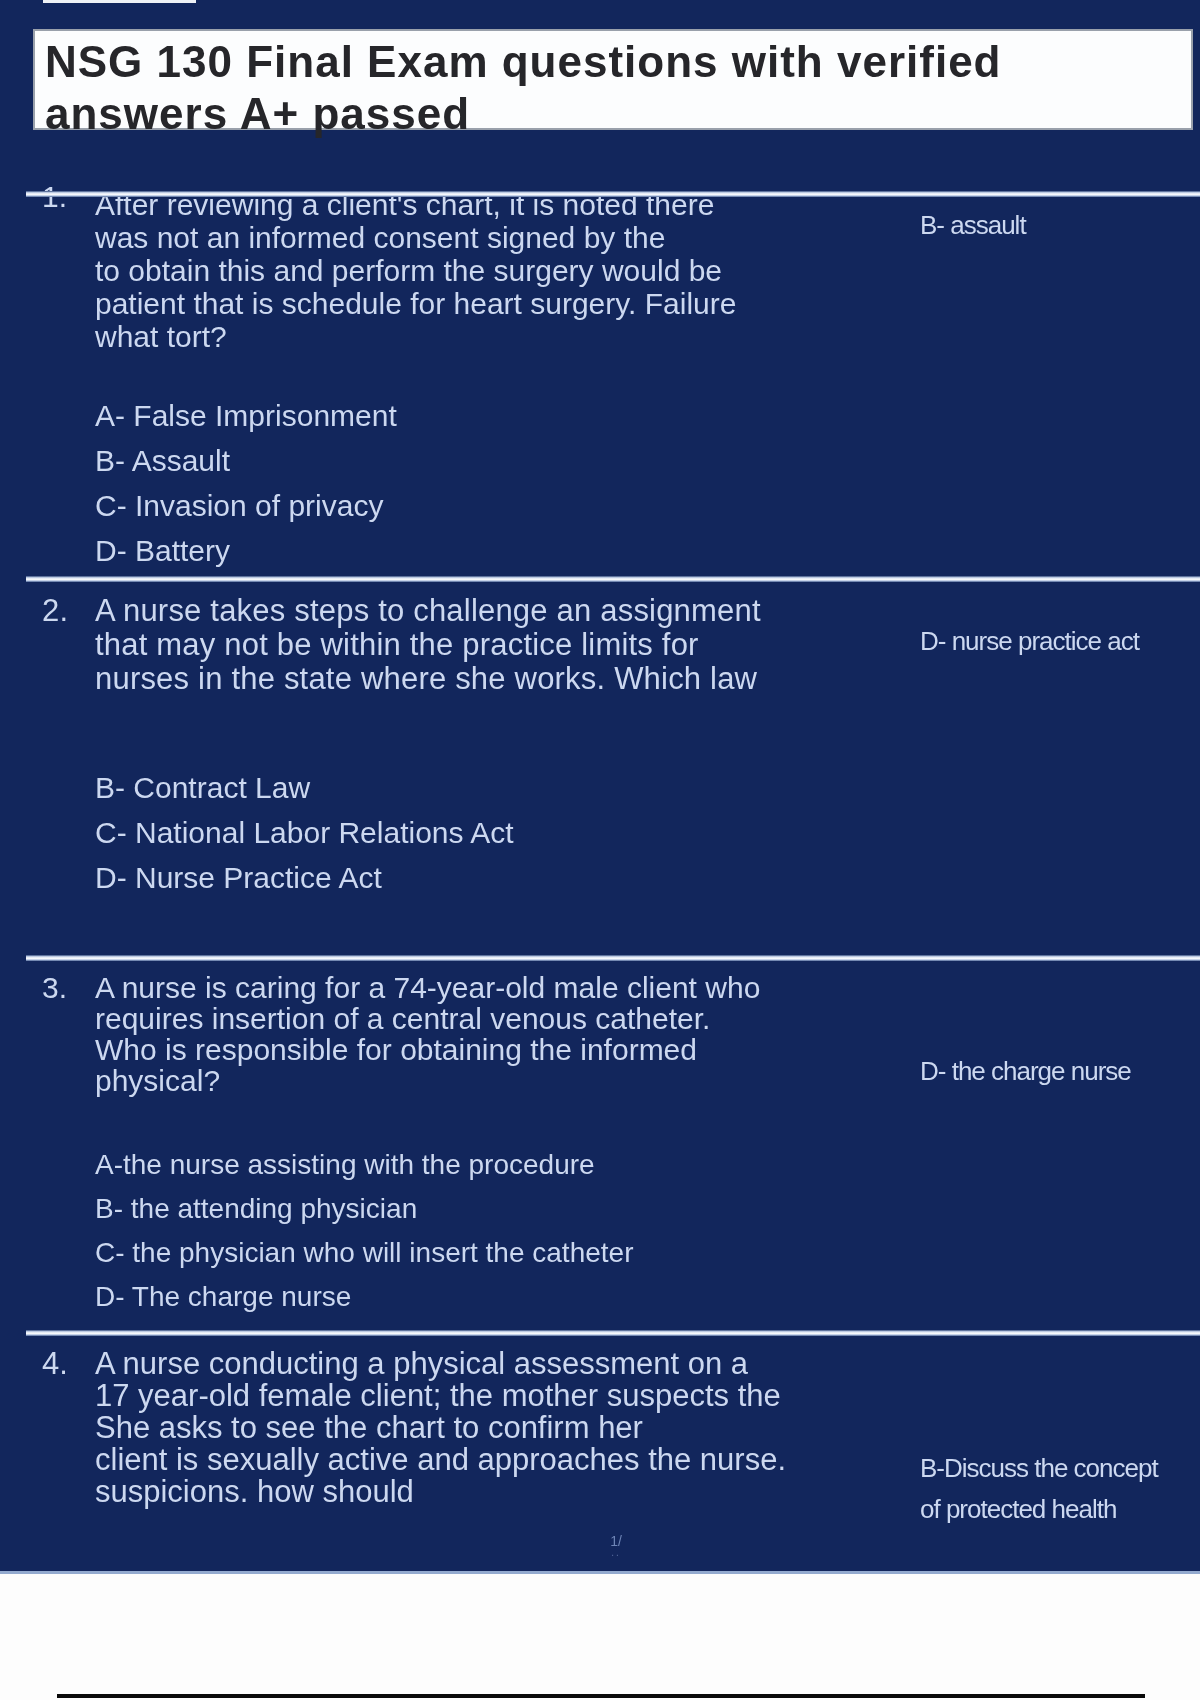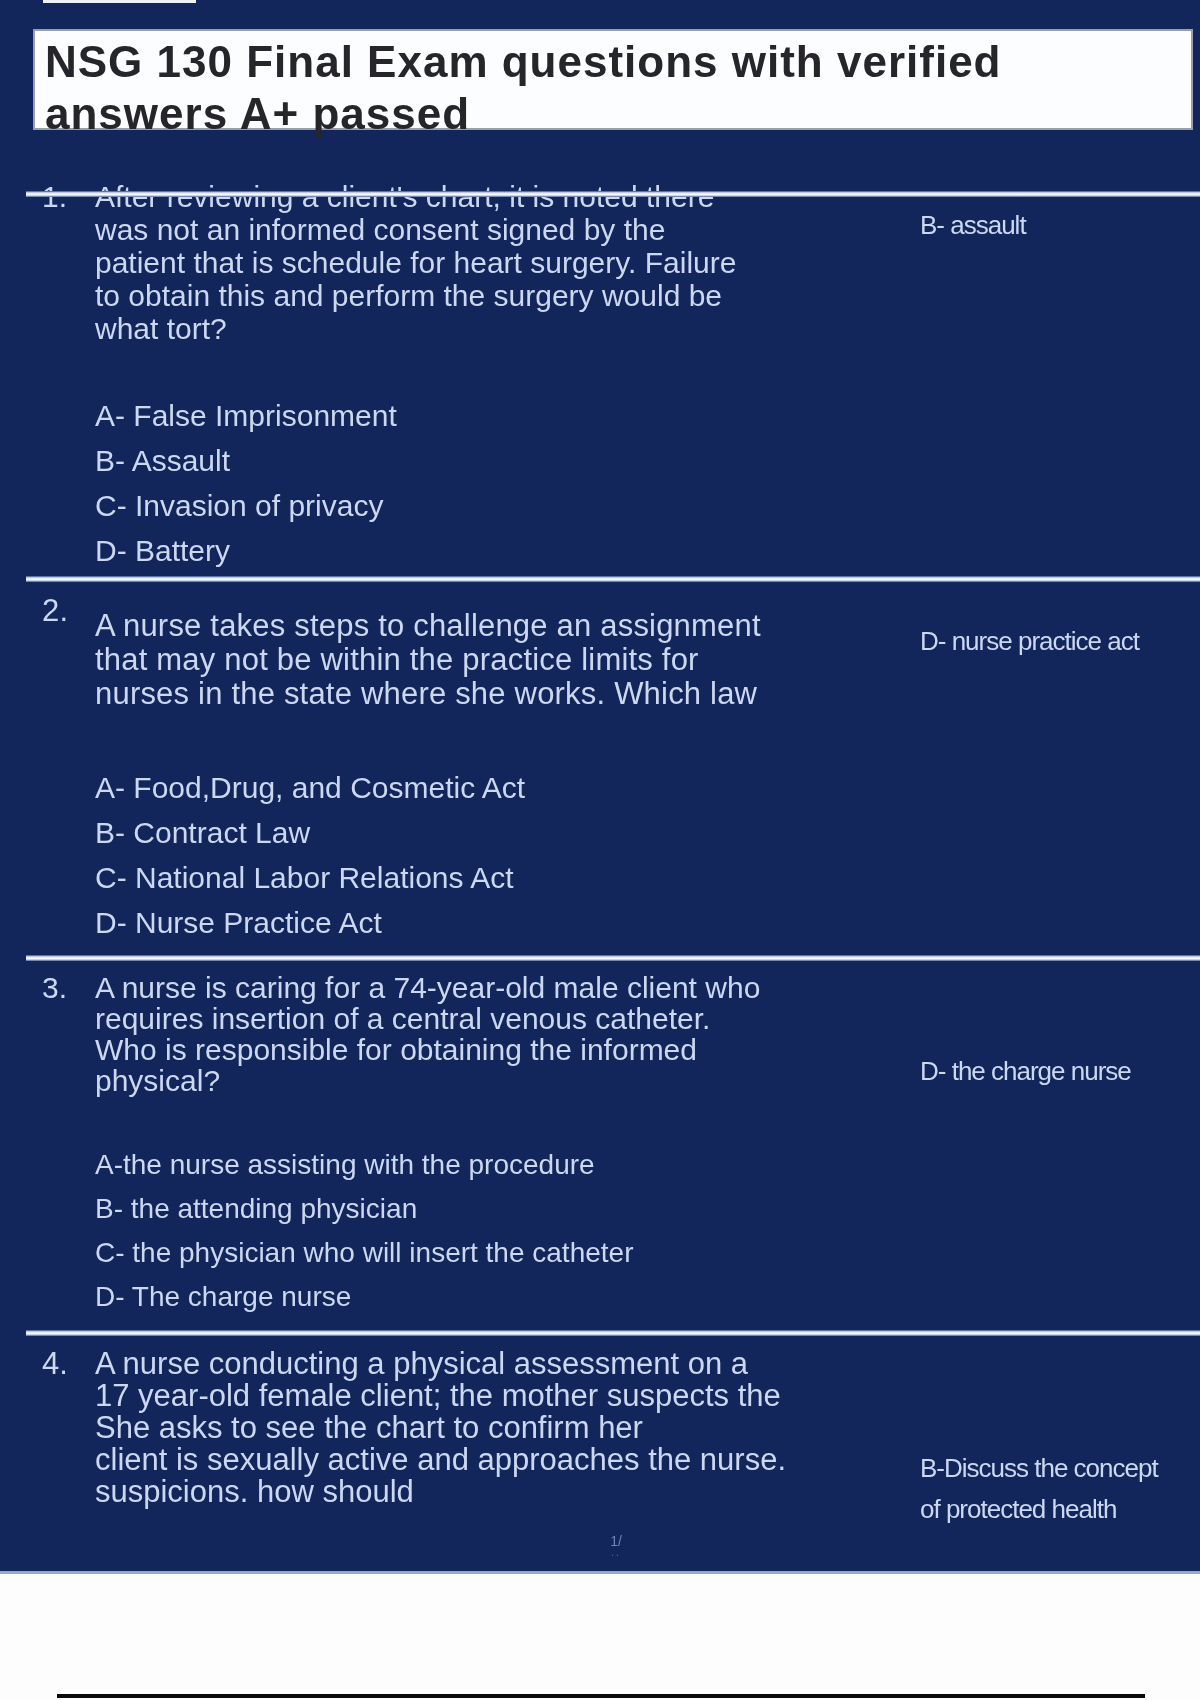--- a/index.html
+++ b/index.html
@@ -42,44 +42,43 @@
     <div class="title-line">NSG 130 Final Exam questions with verified</div>
     <div class="title-line">answers A+ passed</div>
   </div>
 
   <div class="hr" style="top:191px"></div>
   <div class="hr" style="top:576px"></div>
   <div class="hr" style="top:955px"></div>
   <div class="hr" style="top:1330px"></div>
 
   <div class="txt qnum f-q1" style="top:180px">1.</div>
-  <div class="txt qbody f-q1" style="top:180px">
+  <div class="txt qbody f-q1" style="top:188px">
     <div>After reviewing a client's chart, it is noted there</div>
     <div>was not an informed consent signed by the</div>
+    <div>to obtain this and perform the surgery would be</div>
     <div>patient that is schedule for heart surgery. Failure</div>
-    <div>to obtain this and perform the surgery would be</div>
     <div>what tort?</div>
   </div>
   <div class="txt answer" style="top:210px">B- assault</div>
   <div class="txt qbody f-o1" style="top:385px">
     <div>A- False Imprisonment</div>
     <div>B- Assault</div>
     <div>C- Invasion of privacy</div>
     <div>D- Battery</div>
   </div>
 
   <div class="txt qnum f-q2" style="top:594px">2.</div>
-  <div class="txt qbody f-q2" style="top:609px">
+  <div class="txt qbody f-q2" style="top:594px">
     <div>A nurse takes steps to challenge an assignment</div>
     <div>that may not be within the practice limits for</div>
     <div>nurses in the state where she works. Which law</div>
   </div>
   <div class="txt answer" style="top:626px">D- nurse practice act</div>
   <div class="txt qbody f-o2" style="top:765px">
-    <div>A- Food,Drug, and Cosmetic Act</div>
     <div>B- Contract Law</div>
     <div>C- National Labor Relations Act</div>
     <div>D- Nurse Practice Act</div>
   </div>
 
   <div class="txt qnum f-q3" style="top:972px">3.</div>
   <div class="txt qbody f-q3" style="top:972px">
     <div>A nurse is caring for a 74-year-old male client who</div>
     <div>requires insertion of a central venous catheter.</div>
     <div>Who is responsible for obtaining the informed</div>

